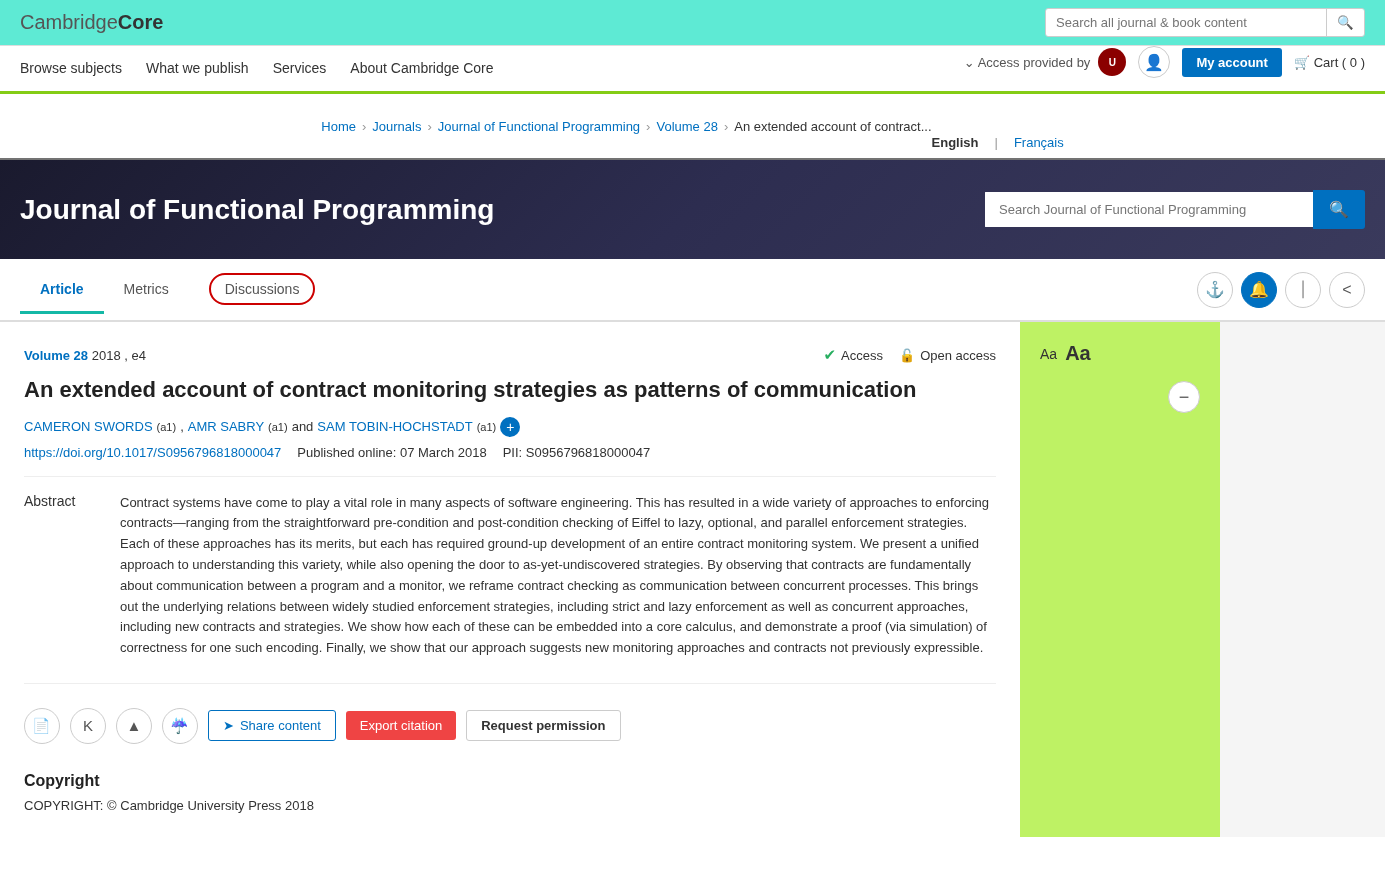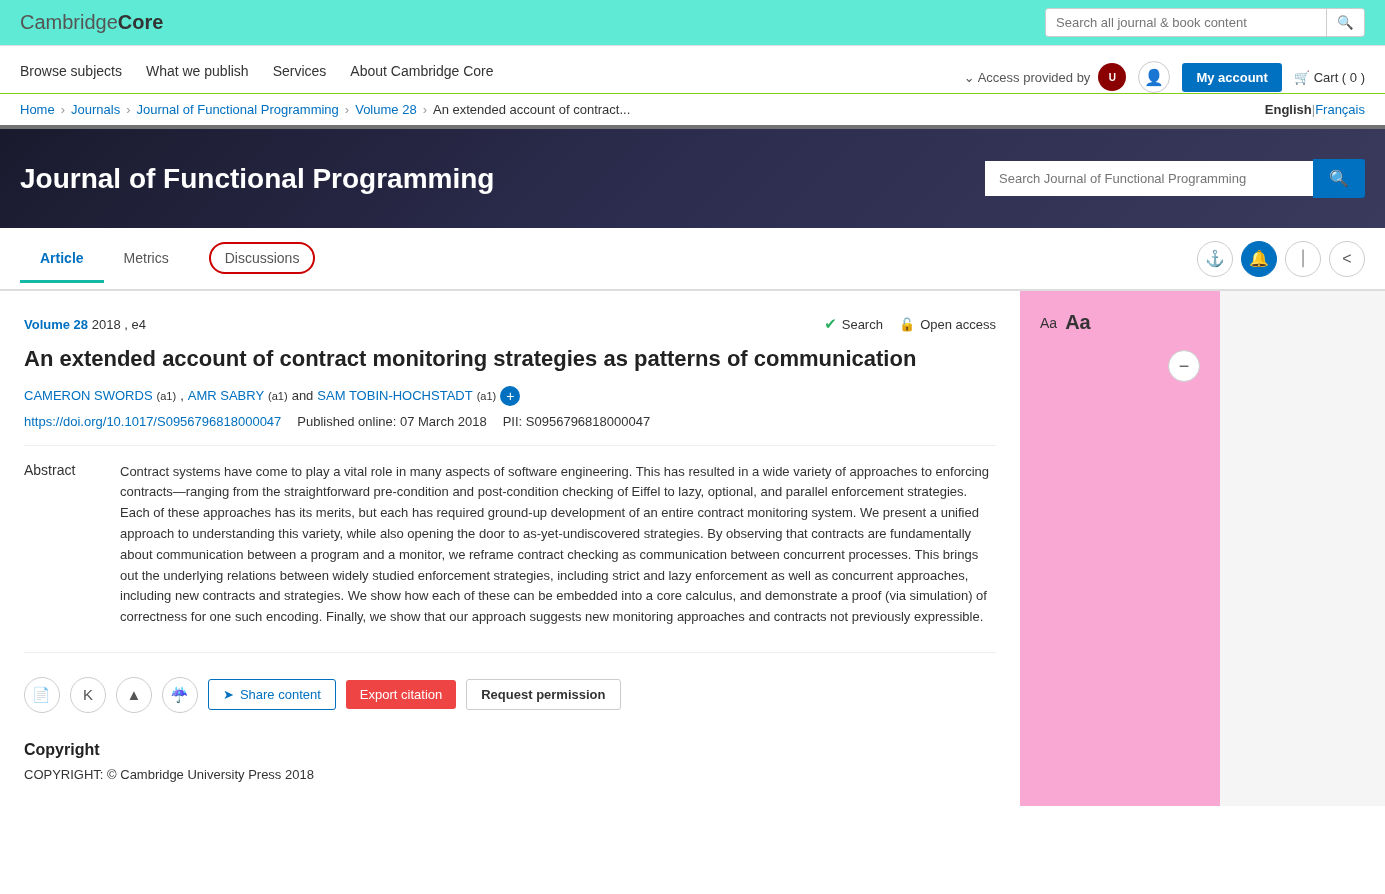--- a/index.html
+++ b/index.html
@@ -36,23 +36,23 @@
       border: none;
       border-left: 1px solid #ccc;
       padding: 6px 10px;
       cursor: pointer;
       color: #555;
     }
 
     
     .nav-bar {
       display: flex;
-      align-items: flex-end;
+      align-items: flex-start;
       padding: 0 20px;
-      border-bottom: 1px solid #84cc16;
+      border-bottom: 3px solid #84cc16;
       background: #fff;
       min-height: 48px;
     }
     .nav-bar-left {
       display: flex;
       align-items: center;
       gap: 24px;
       flex: 1;
     }
     .nav-item {
@@ -114,39 +114,40 @@
       cursor: pointer;
       font-size: 13px;
       color: #333;
       white-space: nowrap;
     }
 
     
     .breadcrumb-bar {
       display: flex;
       align-items: center;
-      justify-content: space-between;
+      justify-content: center;
       padding: 8px 20px;
       background: #fff;
-      border-bottom: 4px solid #737373;
+      border-bottom: 2px solid #737373;
     }
     .breadcrumb {
       display: flex;
       align-items: center;
       gap: 6px;
       font-size: 13px;
     }
     .breadcrumb a { color: #0070c0; text-decoration: none; }
     .breadcrumb .sep { color: #999; }
     .breadcrumb .current { color: #333; }
     .lang-switcher {
       display: flex;
       align-items: center;
-      gap: 0;
-      font-size: 13px;
+      gap: 16px;
+      font-size: 13px;
+      margin-top: 33px;
     }
     .lang-switcher .active { font-weight: bold; color: #333; }
     .lang-switcher a { color: #0070c0; text-decoration: none; }
     .lang-sep { color: #999; }
 
     
     .journal-banner {
       background: #1a1a2e;
       background-image: linear-gradient(135deg, #1a1a2e 0%, #2d2d50 50%, #3a3a5c 100%);
       padding: 30px 20px;
@@ -251,21 +252,21 @@
     }
     .article-main {
       flex: 1;
       background: #fff;
       padding: 24px 24px;
       max-width: 1020px;
     }
     .article-sidebar {
       width: 200px;
       padding: 20px;
-      background: #f9a8d4;
+      background: #bef264;
     }
 
     
     .article-volume-line {
       display: flex;
       align-items: center;
       justify-content: space-between;
       margin-bottom: 12px;
     }
     .volume-info { font-size: 13px; color: #333; }
@@ -510,21 +511,21 @@
   <div class="article-main">
 
     <div class="article-volume-line">
       <div class="volume-info">
         <strong>Volume 28</strong>
         <span> <span>2018</span> , <span>e4</span></span>
       </div>
       <div class="access-badges">
         <div class="access-badge-item">
           <span class="access-check">✔</span>
-          <span>Search</span>
+          <span>Access</span>
         </div>
         <div class="access-badge-item">
           <span class="open-access-icon">🔓</span>
           <span>Open access</span>
         </div>
       </div>
     </div>
 
     <h2 class="article-title">An extended account of contract monitoring strategies as patterns of communication</h2>
 

